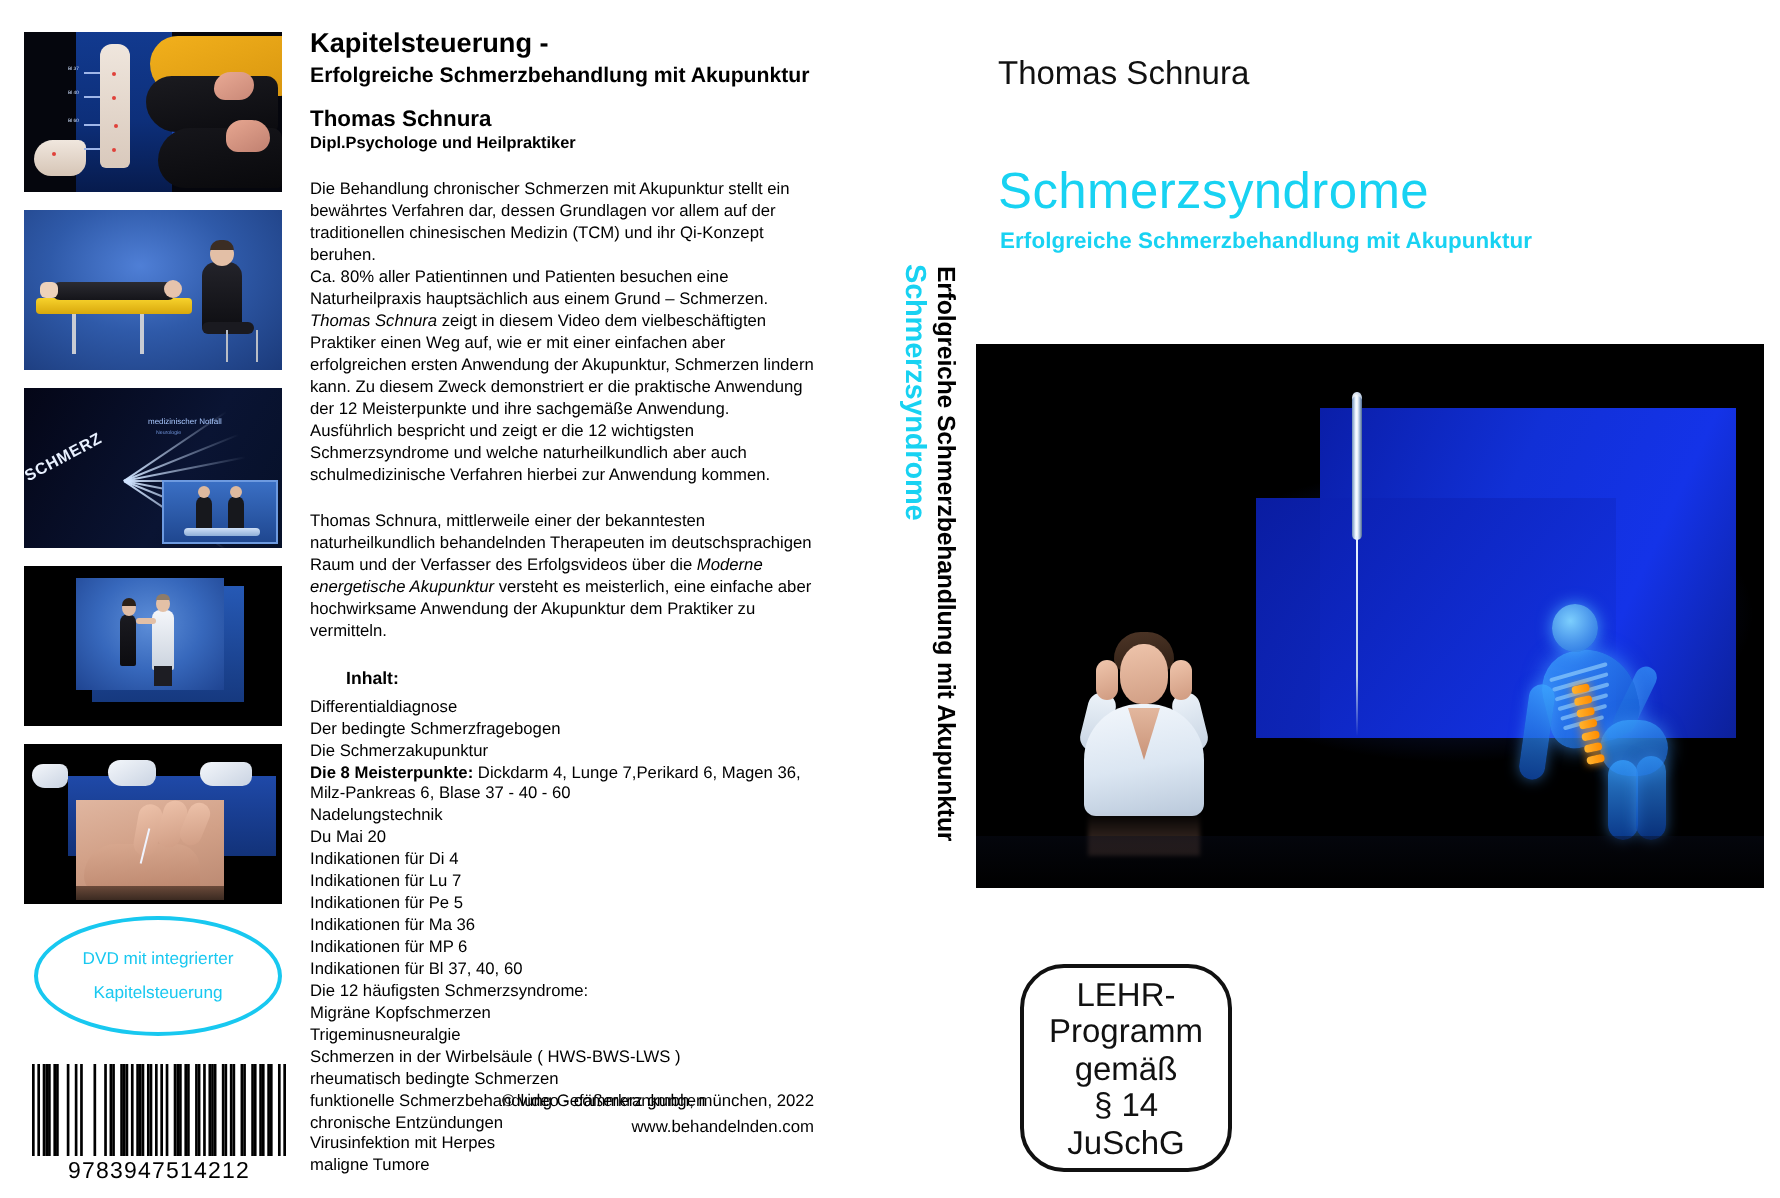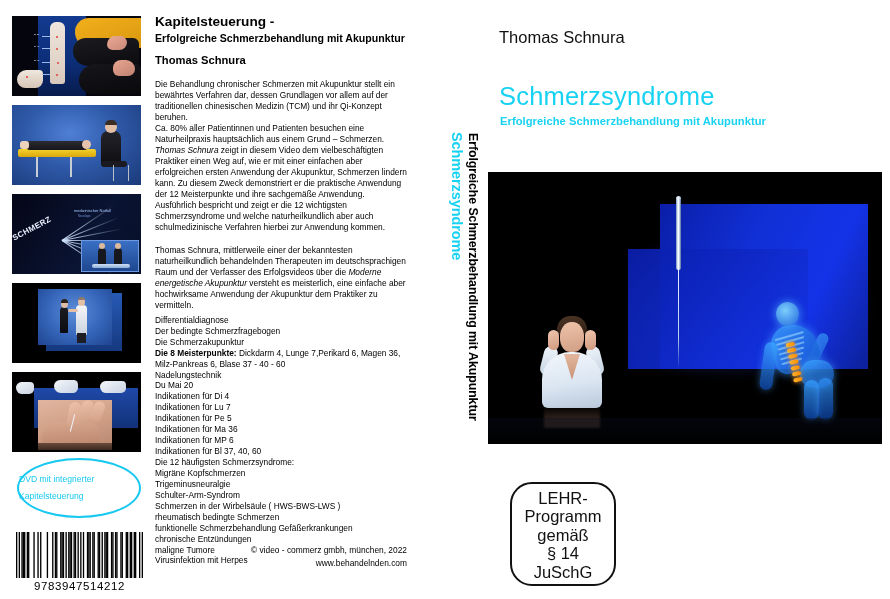--- a/index.html
+++ b/index.html
@@ -275,20 +275,21 @@
   }
 
   
   #dvd-badge {
     position: absolute;
     left: 17px; top: 458px;
     width: 124px; height: 60px;
     border: 2px solid #18c8f0;
     border-radius: 50%;
     color: #18c8f0;
+    text-align: center;
     font-size: 8.6px;
     line-height: 1.95;
     padding-top: 11px;
     box-sizing: border-box;
   }
   #dvd-badge span { display:block; }
 
   
   #barcode-wrap {
     position: absolute;
@@ -805,56 +806,57 @@
             <rect x="125.663" y="0" width="1.337" height="46"></rect>
           </g>
       </svg>
       <div id="isbn">9783947514212</div>
     </div>
 
     <div id="back-text">
       <div id="back-title">Kapitelsteuerung -</div>
       <div id="back-subtitle">Erfolgreiche Schmerzbehandlung mit Akupunktur</div>
       <div id="back-author">Thomas Schnura</div>
+      <div id="back-author-role">Dipl.Psychologe und Heilpraktiker</div>
 
       <div class="body-para">
         <span>Die Behandlung chronischer Schmerzen mit Akupunktur stellt ein bewährtes Verfahren dar, dessen Grundlagen vor allem auf der traditionellen chinesischen Medizin  (TCM) und ihr Qi-Konzept beruhen.</span><br>
         <span>Ca. 80% aller Patientinnen  und Patienten besuchen eine Naturheilpraxis hauptsächlich aus einem Grund – Schmerzen.</span><br>
         <span class="ital">Thomas Schnura</span><span> zeigt in diesem Video dem vielbeschäftigten Praktiker einen Weg auf, wie er mit einer einfachen aber erfolgreichen ersten Anwendung der Akupunktur, Schmerzen lindern kann. Zu diesem Zweck demonstriert er die praktische Anwendung der 12 Meisterpunkte und ihre sachgemäße Anwendung.</span><br>
         <span>Ausführlich bespricht und zeigt er die 12 wichtigsten Schmerzsyndrome und welche naturheilkundlich aber auch schulmedizinische Verfahren hierbei zur Anwendung kommen.</span>
       </div>
 
       <div class="body-para">
         <span>Thomas Schnura, mittlerweile einer der bekanntesten naturheilkundlich behandelnden Therapeuten im deutschsprachigen Raum und der Verfasser des Erfolgsvideos über die </span><span class="ital">Moderne energetische Akupunktur</span><span> versteht es meisterlich, eine einfache aber hochwirksame Anwendung der Akupunktur dem Praktiker zu vermitteln.</span>
       </div>
 
+      <div id="inhalt-head">Inhalt:</div>
 
       <div id="inhalt-list">
         <div>Differentialdiagnose</div>
         <div>Der bedingte Schmerzfragebogen</div>
         <div>Die Schmerzakupunktur</div>
         <div><span class="b">Die 8 Meisterpunkte:</span><span> Dickdarm 4, Lunge 7,Perikard 6, Magen 36, Milz-Pankreas 6, Blase 37 - 40 - 60</span></div>
         <div>Nadelungstechnik</div>
         <div>Du Mai 20</div>
         <div>Indikationen für Di 4</div>
         <div>Indikationen für Lu 7</div>
         <div>Indikationen für Pe 5</div>
         <div>Indikationen für Ma 36</div>
         <div>Indikationen für MP 6</div>
         <div>Indikationen für Bl 37, 40, 60</div>
         <div>Die 12 häufigsten Schmerzsyndrome:</div>
         <div>Migräne Kopfschmerzen</div>
         <div>Trigeminusneuralgie</div>
-        <div>Schulter-Arm-Syndrom</div>
         <div>Schmerzen in der Wirbelsäule ( HWS-BWS-LWS )</div>
         <div>rheumatisch bedingte Schmerzen</div>
         <div>funktionelle Schmerzbehandlung Gefäßerkrankungen</div>
         <div>chronische Entzündungen</div>
+        <div>Virusinfektion mit Herpes</div>
         <div>maligne Tumore</div>
-        <div>Virusinfektion mit Herpes</div>
       </div>
 
     </div>
 
     <div id="copyright">
       <div>© video - commerz gmbh, münchen, 2022</div>
       <div>www.behandelnden.com</div>
     </div>
   </div>
 

